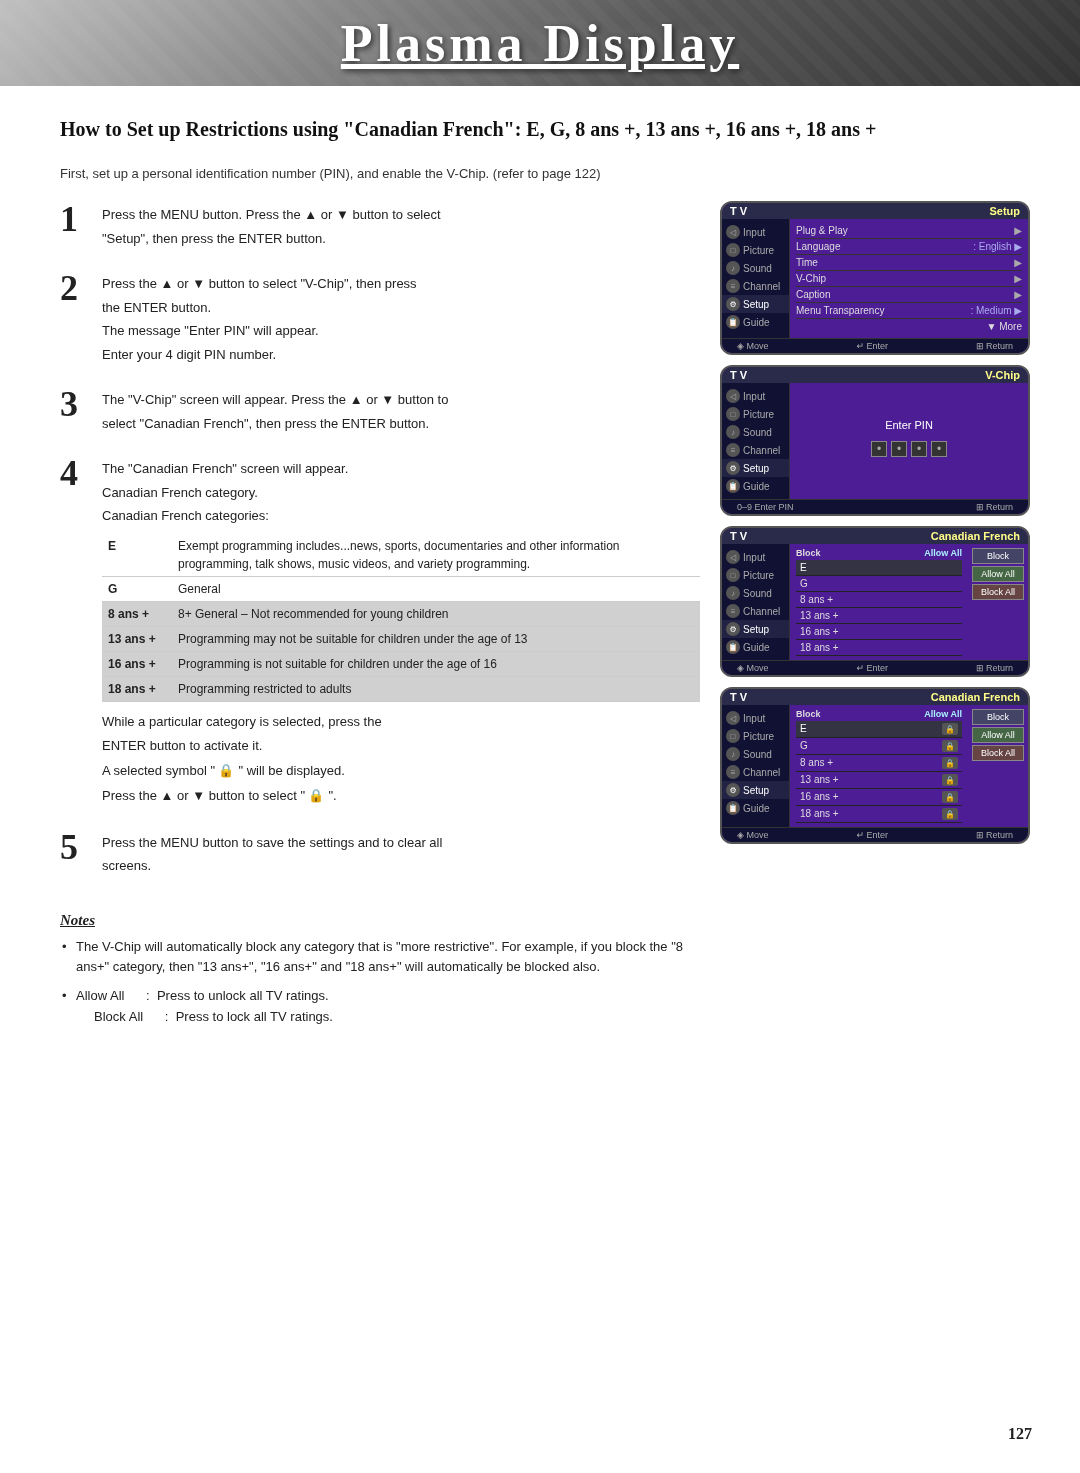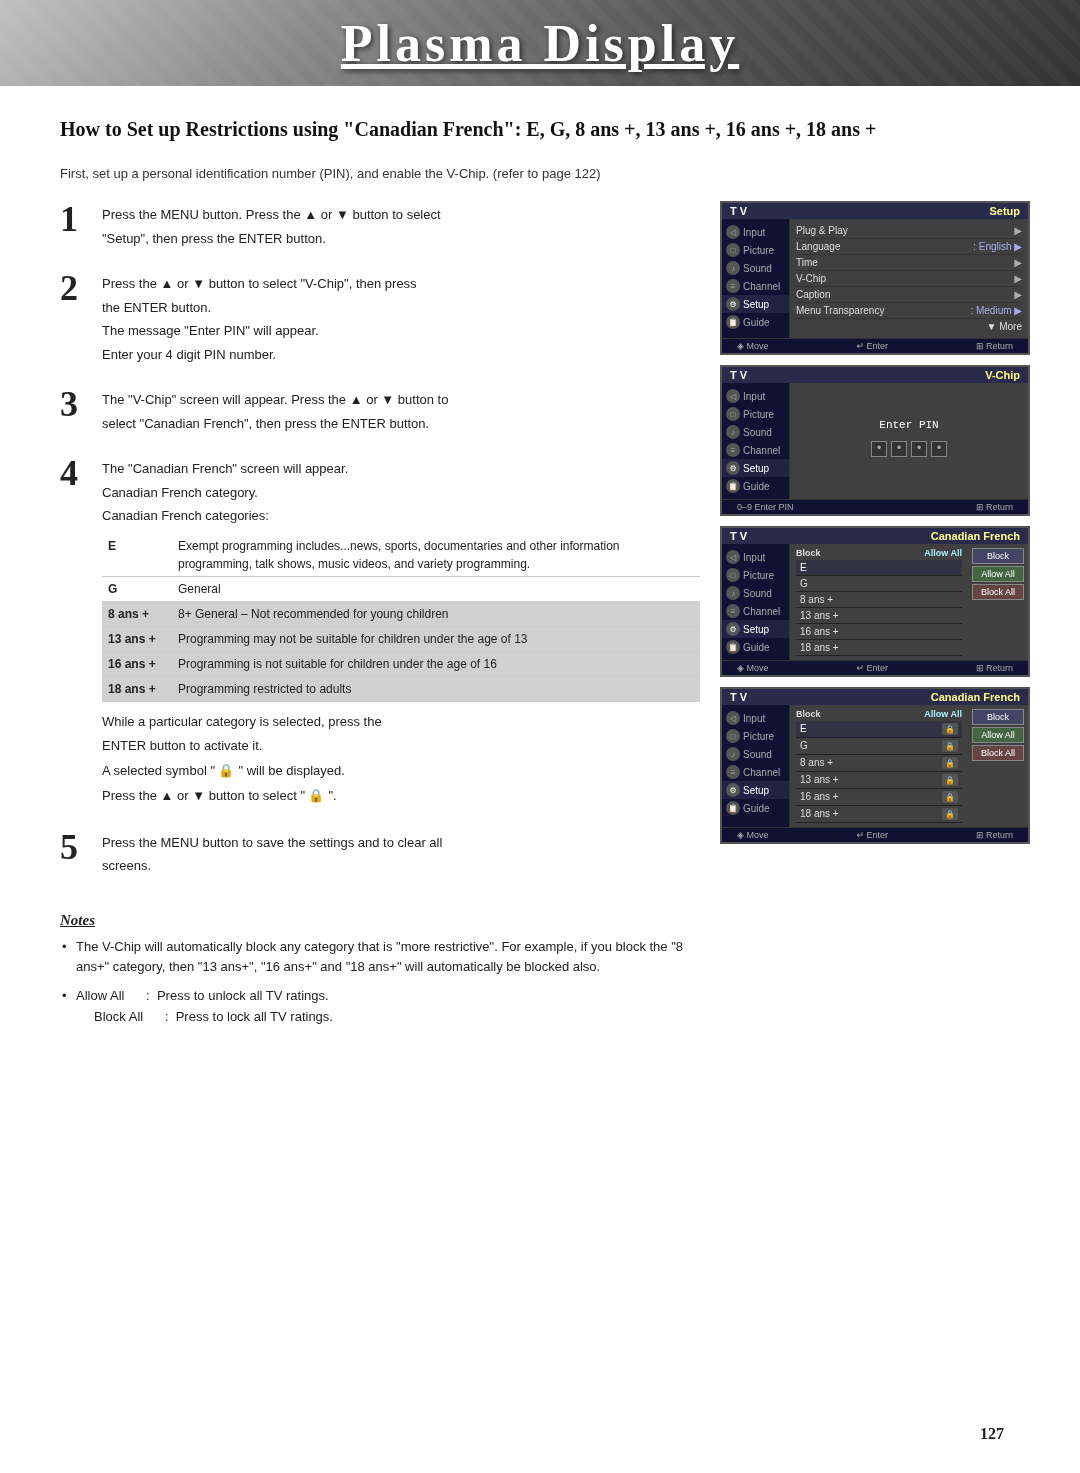--- a/index.html
+++ b/index.html
@@ -135,24 +135,24 @@
     
     .step4-extra {
       font-size: 13px;
       line-height: 1.6;
       margin-top: 10px;
     }
 
     
     .tv-screen {
       border: 2px solid #555;
-      border-radius: 0;
+      border-radius: 12px;
       overflow: hidden;
       font-size: 11px;
-      background: #404040;
+      background: #4c1d95;
       color: #fff;
     }
     .tv-header {
       display: flex;
       justify-content: space-between;
       background: #2a2a4a;
       padding: 2px 8px;
       font-size: 11px;
       font-weight: bold;
       color: #fff;
@@ -310,21 +310,21 @@
       content: '•';
       position: absolute;
       left: 2px;
       top: 0;
     }
 
     
     .page-number {
       position: absolute;
       bottom: 30px;
-      right: 76px;
+      right: 48px;
       font-size: 16px;
       font-weight: bold;
       font-family: 'Times New Roman', serif;
       margin-top: 41px;
     }
   </style>
 </head>
 <body>
 
 <div class="header">
@@ -489,21 +489,21 @@
         </div>
         <div class="tv-body">
           <div class="tv-sidebar">
             <div class="tv-sidebar-item"><div class="tv-sidebar-icon">◁</div> Input</div>
             <div class="tv-sidebar-item"><div class="tv-sidebar-icon">□</div> Picture</div>
             <div class="tv-sidebar-item"><div class="tv-sidebar-icon">♪</div> Sound</div>
             <div class="tv-sidebar-item"><div class="tv-sidebar-icon">≡</div> Channel</div>
             <div class="tv-sidebar-item active"><div class="tv-sidebar-icon">⚙</div> Setup</div>
             <div class="tv-sidebar-item"><div class="tv-sidebar-icon">📋</div> Guide</div>
           </div>
-          <div class="tv-main" style="display:flex;flex-direction:column;align-items:center;justify-content:center;font-family:Liberation Mono, monospace;">
+          <div class="tv-main" style="display:flex;flex-direction:column;align-items:center;justify-content:center;">
             <div style="font-size:11px;color:#fff;margin-bottom:4px;">Enter PIN</div>
             <div class="pin-dots">
               <div class="pin-dot">•</div>
               <div class="pin-dot">•</div>
               <div class="pin-dot">•</div>
               <div class="pin-dot">•</div>
             </div>
           </div>
         </div>
         <div class="tv-footer">

